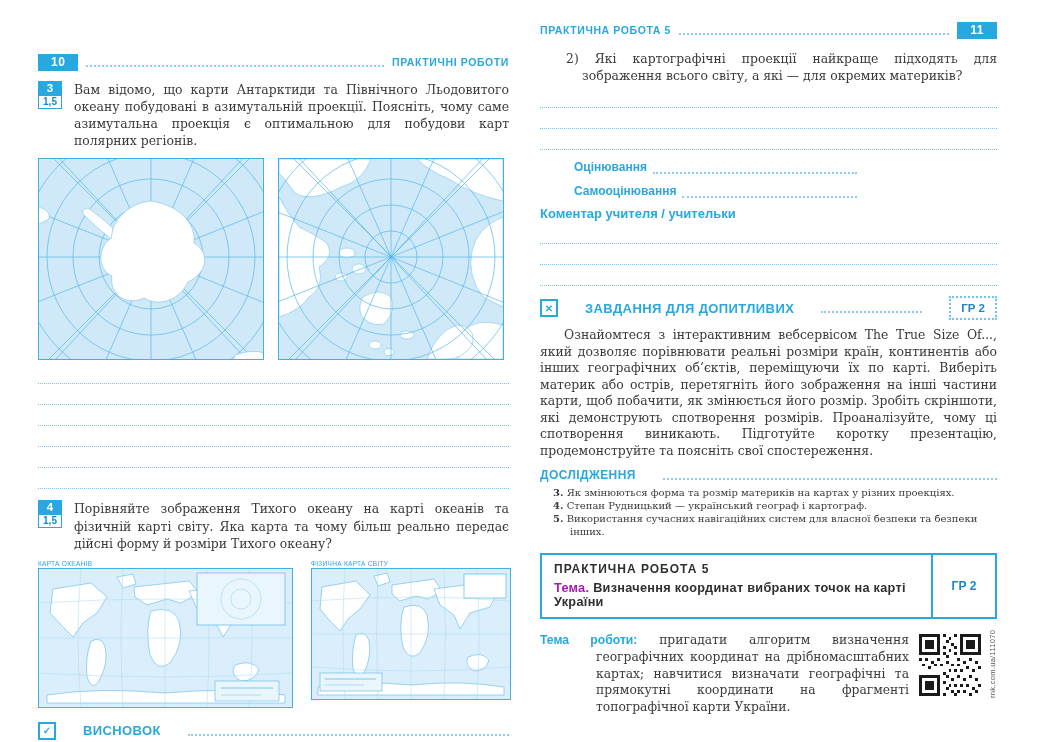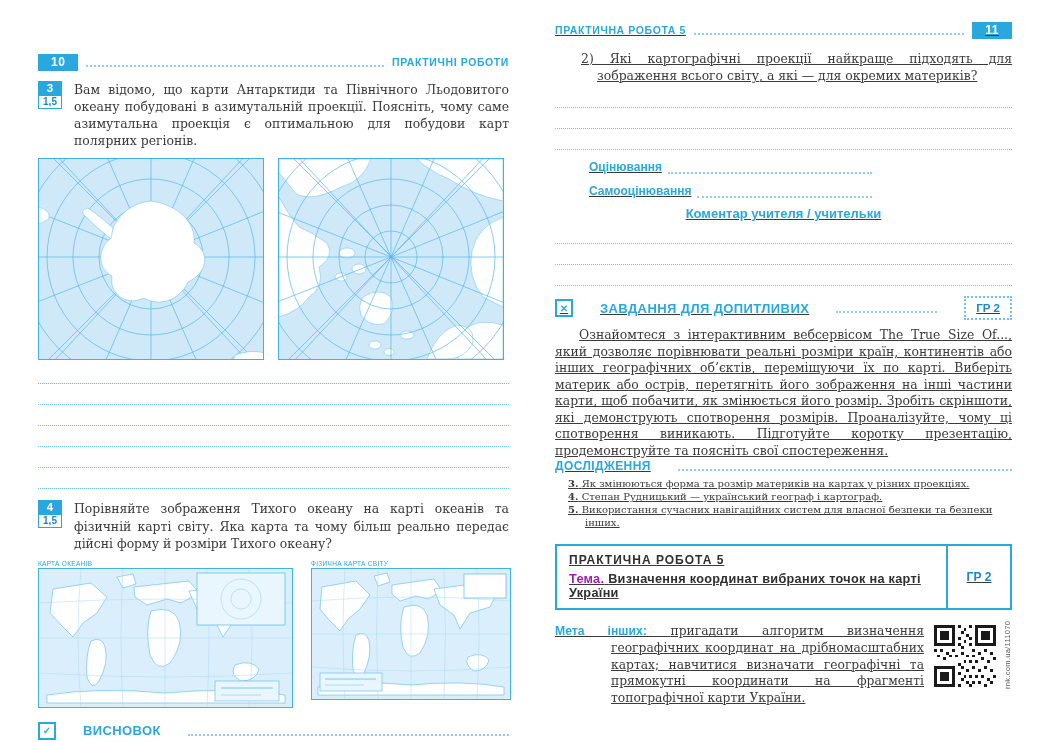--- a/index.html
+++ b/index.html
@@ -1,20 +1,20 @@
 <!DOCTYPE html>
 <html><head>
 <meta charset="utf-8">
 <style>
   html,body{margin:0;padding:0;background:#fff;}
   .spread{position:relative;width:1050px;height:742px;background:#fff;overflow:hidden;
           font-family:"DejaVu Serif",serif;color:#3a3a3a;}
   .page{position:absolute;top:0;height:742px;box-sizing:border-box;}
   .page-left{left:0;width:525px;padding:22px 16px 0 38px;margin-top:32px;}
-  .page-right{left:525px;width:525px;padding:22px 38px 0 30px;text-decoration:underline;}
+  .page-right{left:510px;width:525px;padding:22px 38px 0 30px;}
 
   
   .hdr{display:flex;align-items:center;gap:8px;height:16px;}
   .pgbadge{background:#29a8e0;color:#fff;font:bold 12px "Liberation Sans",sans-serif;
            padding:1px 13px 2px;letter-spacing:.5px;}
   .leader{flex:1;border-bottom:2px dotted #8ecdef;height:8px;}
   .hdr-title{color:#29a8e0;font:bold 10.5px "Liberation Sans",sans-serif;letter-spacing:.6px;}
 
   
   .taskrow{display:flex;gap:12px;margin-top:11px;}
@@ -43,21 +43,21 @@
   .icon-x::before{content:"✕";}
   .sectitle{color:#29a8e0;font:bold 13px "Liberation Sans",sans-serif;letter-spacing:.4px;}
   .grbadge{border:2px dotted #6fc2ec;color:#1d87c9;font:bold 11.5px "Liberation Sans",sans-serif;
            padding:4px 10px;white-space:nowrap;}
 
   
   .qpara{font-size:12.4px;line-height:1.38;text-align:justify;margin:12px 0 0 26px;
          padding-left:16px;text-indent:-16px;}
   .assessrow{display:flex;align-items:flex-end;gap:6px;width:62%;margin:5px 0 0 34px;height:19px;}
   .assesslbl{color:#29a8e0;font:bold 12px "Liberation Sans",sans-serif;white-space:nowrap;}
-  .comment-title{text-align:center;color:#29a8e0;font:bold 13px "Liberation Sans",sans-serif;
+  .comment-title{text-align:left;color:#29a8e0;font:bold 13px "Liberation Sans",sans-serif;
                  margin-top:8px;}
   .bodypara{font-size:12.4px;line-height:1.33;text-align:justify;text-indent:24px;margin-top:7px;}
   .research-list{margin-top:4px;}
   .ritem{font-size:10px;line-height:1.3;padding-left:30px;text-indent:-17px;margin-top:0;}
   .ritem b{font-family:"DejaVu Serif",serif;}
 
   .pr5box{display:flex;border:2px solid #29a8e0;margin-top:15px;}
   .pr5main{flex:1;padding:7px 12px 8px;}
   .pr5title{font:bold 12px "Liberation Sans",sans-serif;color:#2f2f2f;letter-spacing:1px;}
   .pr5tema{margin-top:5px;font:bold 12.7px "Liberation Sans",sans-serif;color:#2f2f2f;letter-spacing:.3px;}
@@ -316,21 +316,21 @@
 
     <div class="sechead">
       <span class="ckbox icon-x"></span>
       <span class="sectitle">ЗАВДАННЯ ДЛЯ ДОПИТЛИВИХ</span>
       <span class="leader"></span>
       <span class="grbadge">ГР 2</span>
     </div>
 
     <div class="bodypara">Ознайомтеся з інтерактивним вебсервісом The True Size Of..., який дозволяє порівнювати реальні розміри країн, континентів або інших географічних об’єктів, переміщуючи їх по карті. Виберіть материк або острів, перетягніть його зображення на інші частини карти, щоб побачити, як змінюється його розмір. Зробіть скріншоти, які демонструють спотворення розмірів. Проаналізуйте, чому ці спотворення виникають. Підготуйте коротку презентацію, продемонструйте та поясніть свої спостереження.</div>
 
-    <div class="sechead" style="margin-top:0;text-align:center;">
+    <div class="sechead" style="margin-top:9px;text-align:center;">
       <span class="sectitle" style="font-size:12px;">ДОСЛІДЖЕННЯ</span>
       <span class="leader"></span>
     </div>
 
     <div class="research-list">
       <div class="ritem"><b>3.</b> <span>Як змінюються форма та розмір материків на картах у різних проекціях.</span></div>
       <div class="ritem"><b>4.</b> <span>Степан Рудницький — український географ і картограф.</span></div>
       <div class="ritem"><b>5.</b> <span>Використання сучасних навігаційних систем для власної безпеки та безпеки інших.</span></div>
     </div>
 
@@ -360,20 +360,20 @@
             M18 12h1v1h-1z M12 12h1v1h-1z M10 12h1v1h-1z M8 13h1v1H8z M9 14h1v1H9z
             M11 15h1v1h-1z M13 14h1v1h-1z M15 15h1v1h-1z M17 14h1v1h-1z M19 15h1v1h-1z
             M20 17h1v1h-1z M8 16h1v1H8z M10 17h1v1h-1z M12 17h1v1h-1z M14 17h1v1h-1z
             M16 17h1v1h-1z M18 18h1v1h-1z M9 18h1v1H9z M11 19h1v1h-1z M13 19h1v1h-1z
             M15 19h1v1h-1z M17 20h1v1h-1z M19 19h1v1h-1z M8 20h1v1H8z M12 20h1v1h-1z"></path>
         </svg>
         <span class="qrcap">rnk.com.ua/111070</span>
       </div>
 
       <div class="hang">
-        <span class="blulbl">Мета інших:</span>
+        <span class="blulbl">Тема роботи:</span>
         <span>пригадати алгоритм визначення географічних координат на дрібномасштабних картах; навчитися визначати географічні та прямокутні координати на фрагменті топографічної карти України.</span>
       </div>
 
     </div>
 
   </div>
 </div>
 
 </body></html>

